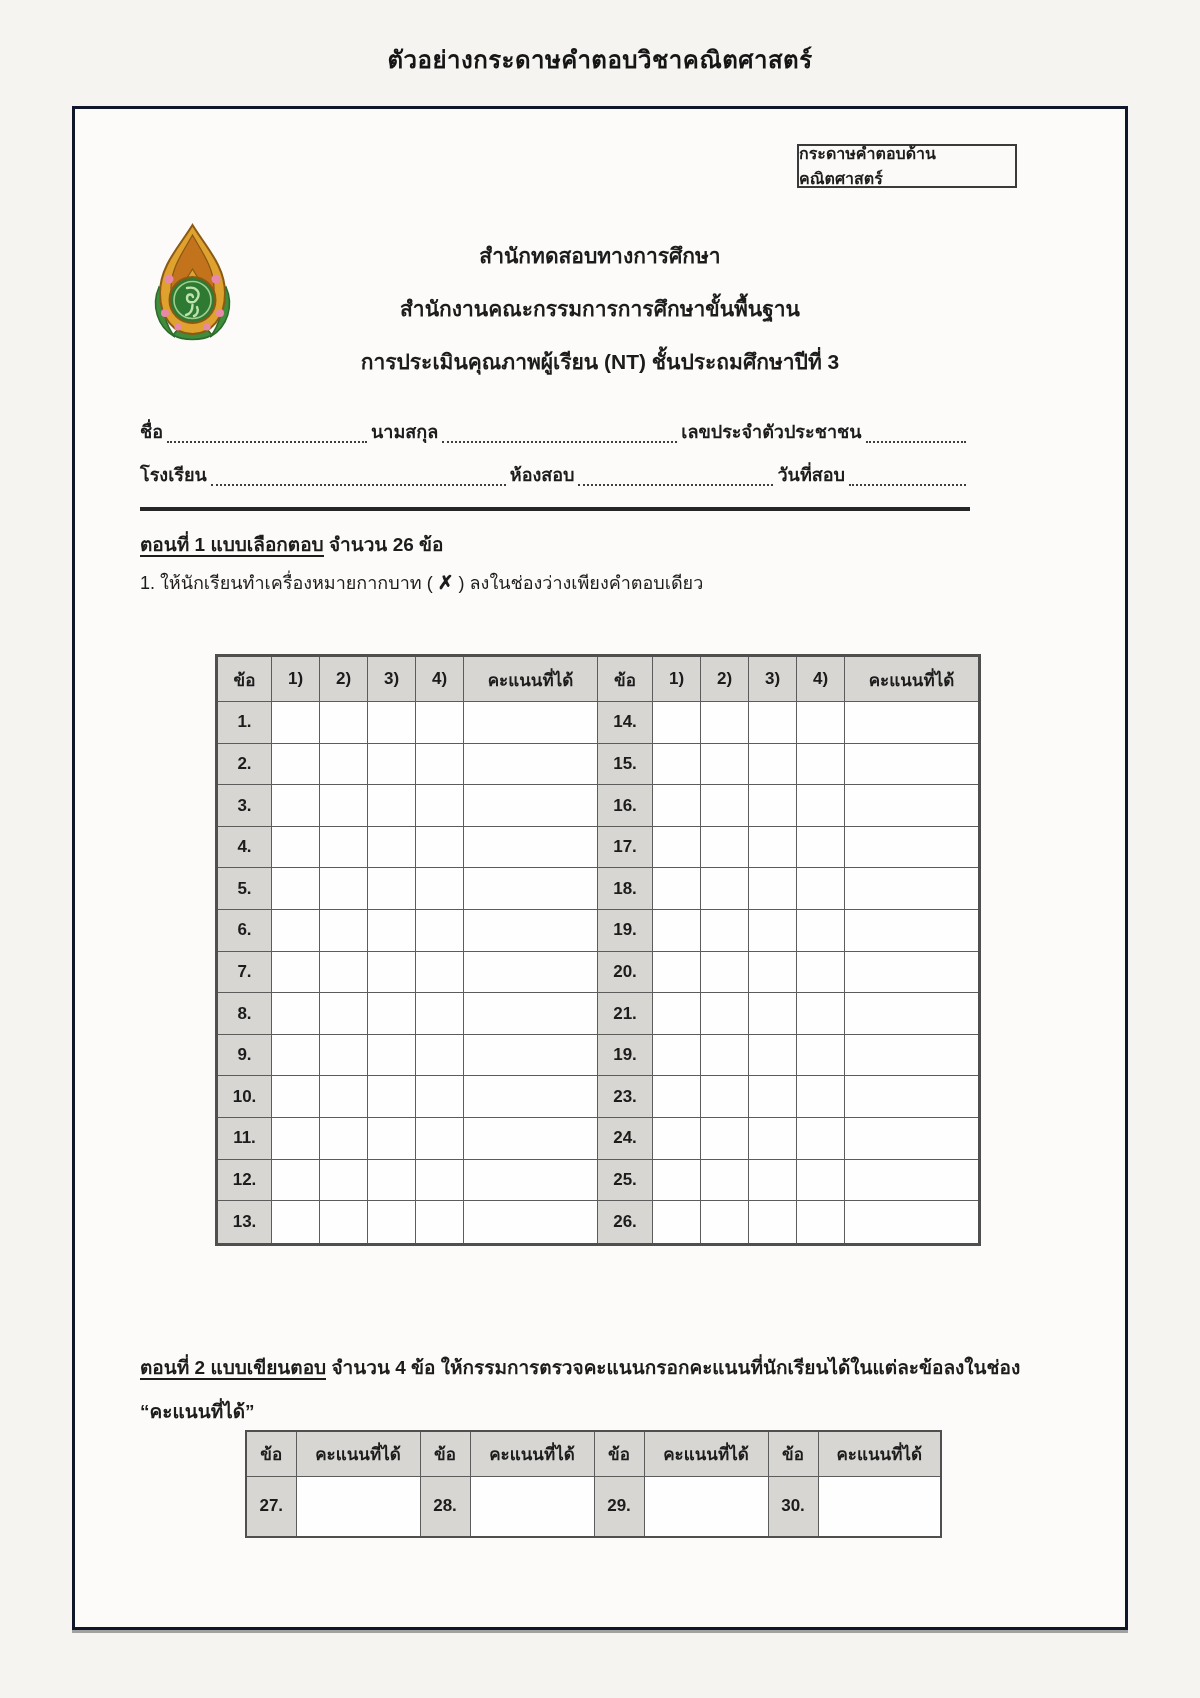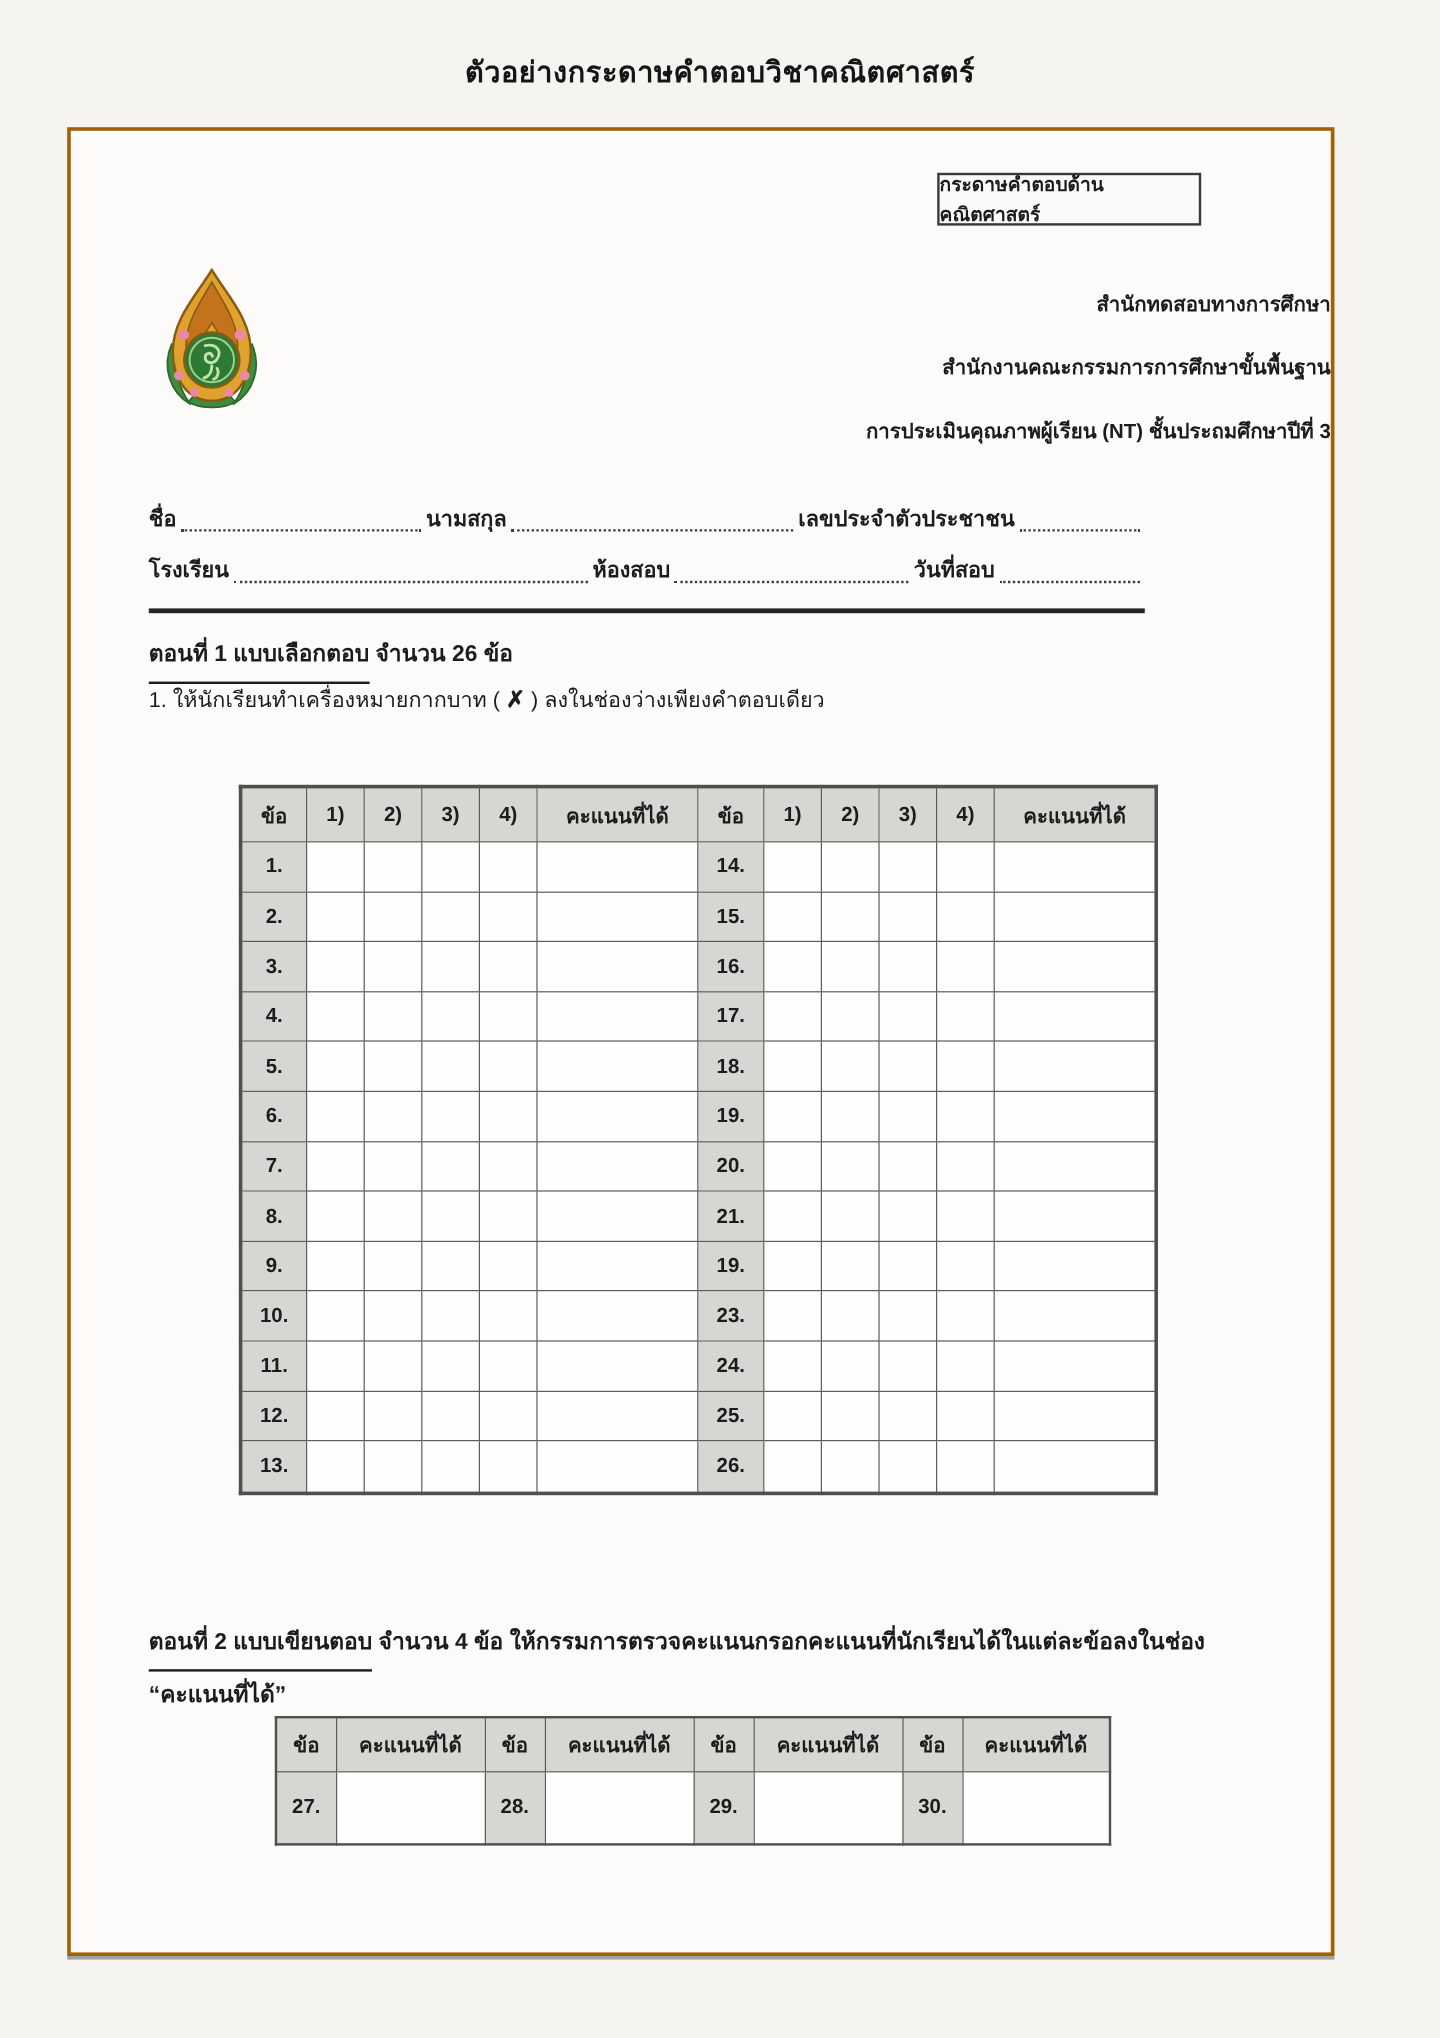--- a/index.html
+++ b/index.html
@@ -10,53 +10,53 @@
     color:#1c1c1c;
     position:relative;
     overflow:hidden;
   }
   .page-title {
     position:absolute; top:40px; left:0; width:100%;
     text-align:center; font-size:24px; font-weight:bold; letter-spacing:.5px;
     color:#151515;
   }
   .sheet {
-    position:absolute; left:56px; top:106px; width:1056px; height:1524px;
-    border:3px solid #a16207; background:#fcfbf9;
+    position:absolute; left:72px; top:106px; width:1056px; height:1524px;
+    border:3px solid #0f172a; background:#fcfbf9;
     box-shadow:0 3px 0 rgba(60,60,60,.45);
   }
   .corner-box {
     position:absolute; left:722px; top:35px; width:220px; height:44px;
     border:2px solid #3a3a3a; background:#fbfaf8;
     display:flex; align-items:center; justify-content:center;
     font-size:16px; font-weight:bold;
   }
   .logo { position:absolute; left:70px; top:112px; width:95px; height:122px; }
-  .org-line { position:absolute; left:0; width:100%; text-align:right; font-size:17px; font-weight:bold; }
+  .org-line { position:absolute; left:0; width:100%; text-align:center; font-size:21px; font-weight:bold; }
   .org1 { top:130px; }
   .org2 { top:183px; }
   .org3 { top:236px; }
 
   .form-row {
     position:absolute; left:65px; width:830px;
     display:flex; align-items:flex-end;
     font-size:18px; font-weight:bold; line-height:22px;
   }
   .form-row-1 { top:312px; }
   .form-row-2 { top:355px; }
   .dots {
     display:inline-block; height:18px;
     border-bottom:2px dotted #3e3e3e; margin:0 4px;
   }
   .dots.fill { flex:1 1 auto; }
   .divider { position:absolute; left:65px; top:398px; width:830px; height:4px; background:#262626; }
 
   .sec-heading { position:absolute; left:65px; font-size:19px; font-weight:bold; }
   .sec1-heading { top:420px; }
-  .u { border-bottom:2px solid #1c1c1c; padding-bottom:12px; }
+  .u { border-bottom:2px solid #1c1c1c; padding-bottom:0; }
   .instr { position:absolute; left:65px; font-size:18px; }
   .instr1 { top:459px; }
   .instr2 { top:498px; }
   .xmark { font-weight:bold; font-size:19px; }
 
   table { border-collapse:collapse; table-layout:fixed;border-radius:29px; }
   .answers-table {
     position:absolute; left:140px; top:545px; width:763px; height:592px;
     border:3px solid #4f4f4f;
   }

